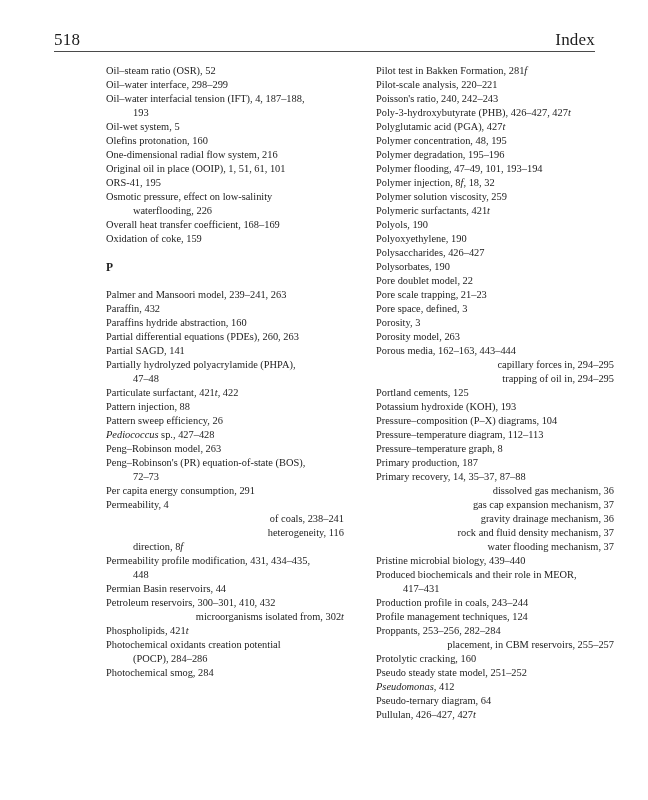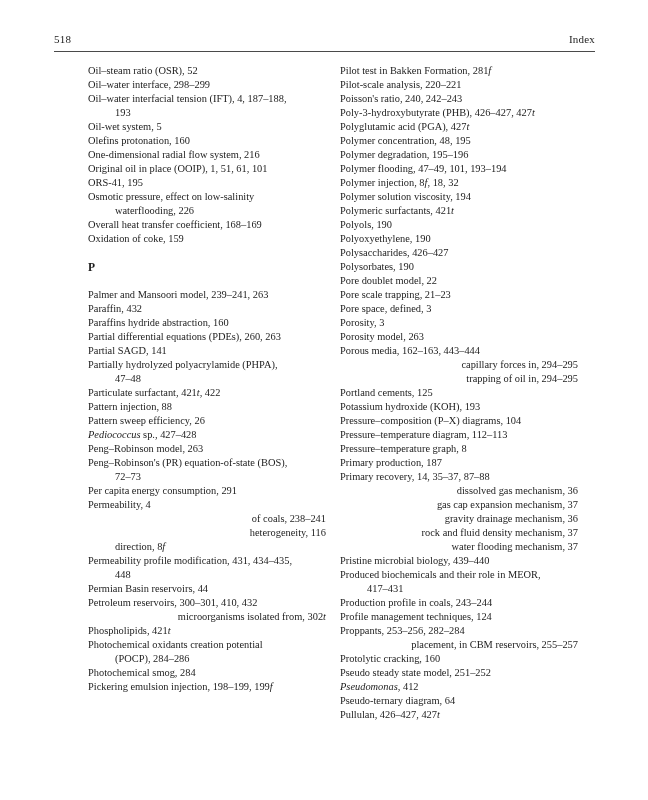--- a/index.html
+++ b/index.html
@@ -17,36 +17,37 @@
     overflow: hidden;
   }
   .header {
     position: absolute;
     left: 54px;
     right: 53px;
     top: 33px;
     display: flex;
     justify-content: space-between;
     align-items: baseline;
-    font-size: 11px;
+    font-size: 17px;
     line-height: 13px;
     padding-bottom: 5px;
     border-bottom: 1px solid #4a4a4a;
   }
   .header .pnum { letter-spacing: 0.3px; }
   .header .ptitle { letter-spacing: 0.2px; }
   .columns {
     position: absolute;
     left: 88px;
     top: 64px;
     display: flex;
     gap: 14px;
   }
   .col {
     width: 238px;
+    margin-left: 18px;
   }
   .entry {
     font-size: 10.4px;
     line-height: 14px;
     white-space: nowrap;
   }
   .ind0 { padding-left: 0; }
   .ind1 { padding-left: 12px; text-align: right; }
   .ind2 { padding-left: 27px; }
   .heading {
@@ -102,33 +103,32 @@
         <div class="entry ind2">direction, 8<i>f</i></div>
         <div class="entry ind0">Permeability profile modification, 431, 434–435,</div>
         <div class="entry ind2">448</div>
         <div class="entry ind0">Permian Basin reservoirs, 44</div>
         <div class="entry ind0">Petroleum reservoirs, 300–301, 410, 432</div>
         <div class="entry ind1">microorganisms isolated from, 302<i>t</i></div>
         <div class="entry ind0">Phospholipids, 421<i>t</i></div>
         <div class="entry ind0">Photochemical oxidants creation potential</div>
         <div class="entry ind2">(POCP), 284–286</div>
         <div class="entry ind0">Photochemical smog, 284</div>
-        <div class="entry ind0">Pickering emulsion injection, 198–199, 199<i>f</i></div>
       </div>
     <div class="col">
         <div class="entry ind0">Pilot test in Bakken Formation, 281<i>f</i></div>
         <div class="entry ind0">Pilot-scale analysis, 220–221</div>
         <div class="entry ind0">Poisson's ratio, 240, 242–243</div>
         <div class="entry ind0">Poly-3-hydroxybutyrate (PHB), 426–427, 427<i>t</i></div>
         <div class="entry ind0">Polyglutamic acid (PGA), 427<i>t</i></div>
         <div class="entry ind0">Polymer concentration, 48, 195</div>
         <div class="entry ind0">Polymer degradation, 195–196</div>
         <div class="entry ind0">Polymer flooding, 47–49, 101, 193–194</div>
         <div class="entry ind0">Polymer injection, 8<i>f</i>, 18, 32</div>
-        <div class="entry ind0">Polymer solution viscosity, 194</div>
+        <div class="entry ind0">Polymer solution viscosity, 259</div>
         <div class="entry ind0">Polymeric surfactants, 421<i>t</i></div>
         <div class="entry ind0">Polyols, 190</div>
         <div class="entry ind0">Polyoxyethylene, 190</div>
         <div class="entry ind0">Polysaccharides, 426–427</div>
         <div class="entry ind0">Polysorbates, 190</div>
         <div class="entry ind0">Pore doublet model, 22</div>
         <div class="entry ind0">Pore scale trapping, 21–23</div>
         <div class="entry ind0">Pore space, defined, 3</div>
         <div class="entry ind0">Porosity, 3</div>
         <div class="entry ind0">Porosity model, 263</div>

